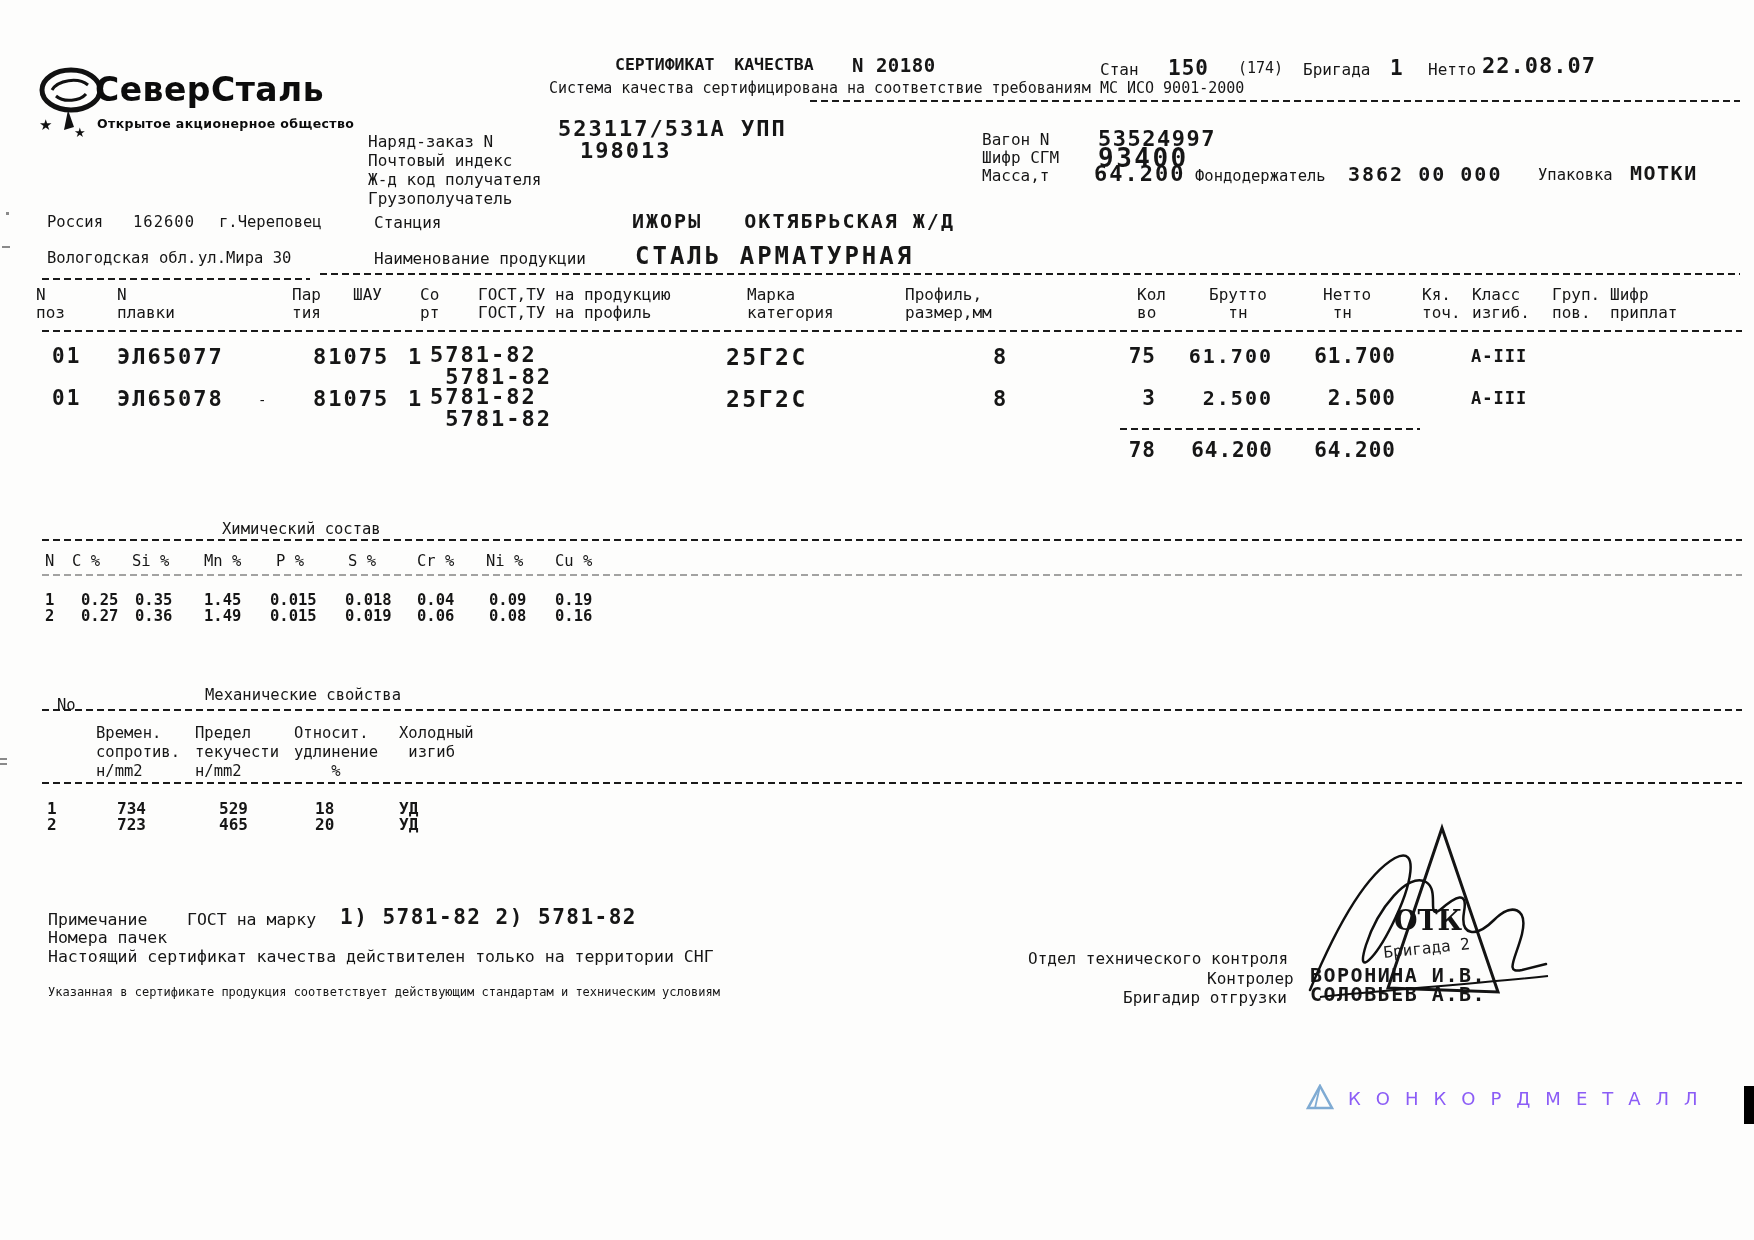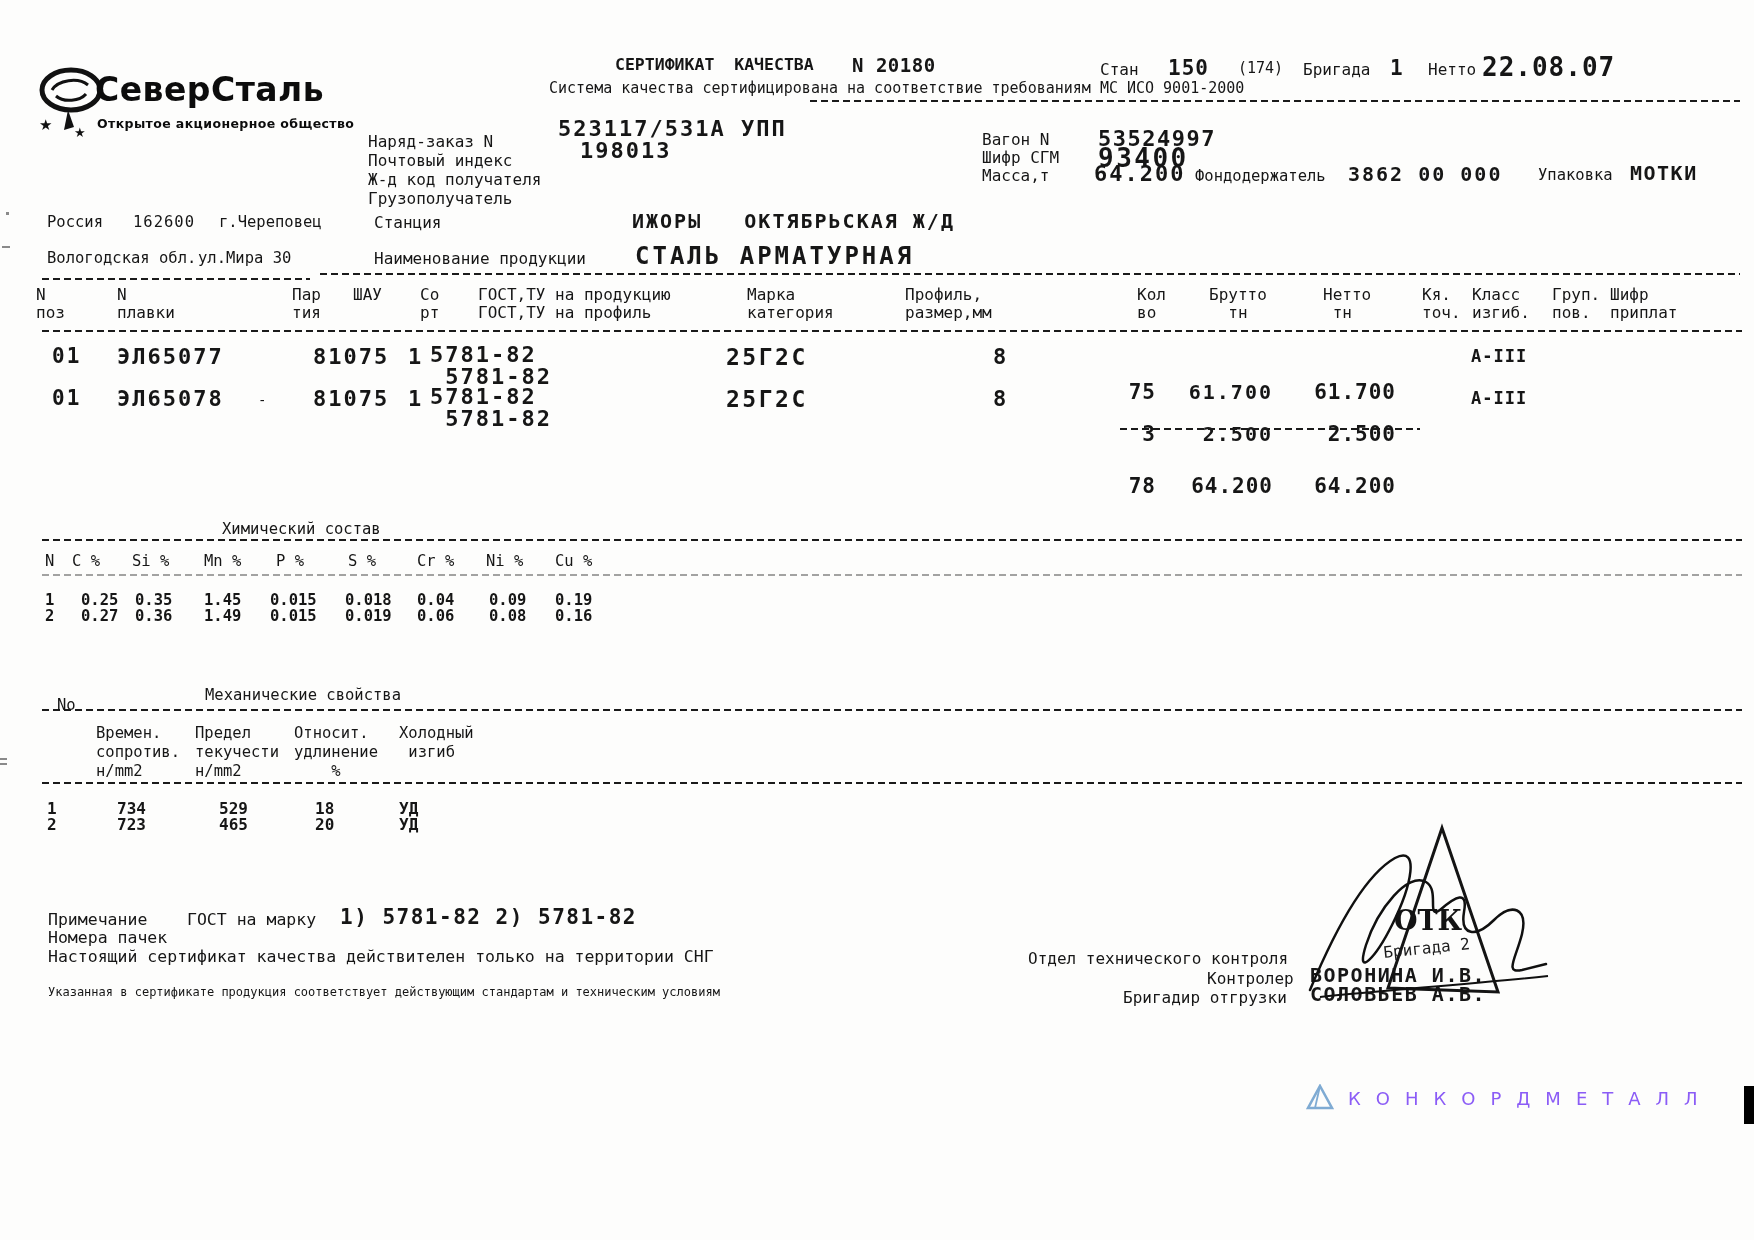--- a/index.html
+++ b/index.html
@@ -1,20 +1,20 @@
 <!DOCTYPE html>
 <html><head>
 <meta charset="utf-8">
 <style>
   html,body{margin:0;padding:0;background:#e8e8e8;}
   .page{position:relative;width:1754px;height:1240px;background:#fdfdfc;overflow:hidden;}
   .t{position:absolute;white-space:pre;font-family:"DejaVu Sans Mono",monospace;color:#161616;line-height:1.15;}
   .dl{position:absolute;height:2px;background:repeating-linear-gradient(90deg,#1a1a1a 0 7px,transparent 7px 11px);}
   .faint{opacity:.4;}
-  .num{text-align:right;margin-top:36px;}
+  .num{text-align:right;}
   .l15{font-size:15.5px;}
   .l16{font-size:16px;}
   .hd{font-size:16px;line-height:18px;}
   .mh{font-size:15.5px;line-height:19px;}
   .b19{font-size:19px;font-weight:700;letter-spacing:.5px;}
   .b20{font-size:20px;font-weight:700;letter-spacing:2px;}
   .b21{font-size:21px;font-weight:700;letter-spacing:1px;}
   .b22{font-size:22px;font-weight:700;letter-spacing:2px;}
   .b24{font-size:24px;font-weight:700;letter-spacing:3px;}
   .cb{font-size:15.5px;font-weight:700;}
@@ -41,21 +41,21 @@
   <div class="brand" style="left:97px;top:116px;font-size:12.5px;letter-spacing:.4px">Открытое акционерное общество</div>
 
   <div class="t" style="left:615px;top:56px;font-size:16.5px;font-weight:700">СЕРТИФИКАТ  КАЧЕСТВА</div>
   <div class="t b19" style="left:852px;top:55px">N 20180</div>
   <div class="t l16" style="left:1100px;top:61px">Стан</div>
   <div class="t b21" style="left:1168px;top:56px">150</div>
   <div class="t" style="left:1238px;top:60px;font-size:15px">(174)</div>
   <div class="t l16" style="left:1303px;top:61px">Бригада</div>
   <div class="t b21" style="left:1390px;top:56px">1</div>
   <div class="t l16" style="left:1428px;top:61px">Нетто</div>
-  <div class="t" style="left:1482px;top:53px;font-size:26px;font-weight:700;letter-spacing:1px">22.08.07</div>
+  <div class="t" style="left:1482px;top:53px;font-size:22px;font-weight:700;letter-spacing:1px">22.08.07</div>
   <div class="t l15" style="left:549px;top:80px;font-size:15px">Система качества сертифицирована на соответствие требованиям МС ИСО 9001-2000</div>
 
   <div class="dl" style="left:810px;top:100px;width:930px"></div>
 
   <div class="t l16" style="left:368px;top:133px">Наряд-заказ N</div>
   <div class="t b22" style="left:558px;top:116px">523117/531А УПП</div>
   <div class="t l16" style="left:368px;top:152px">Почтовый индекс</div>
   <div class="t b22" style="left:580px;top:138px">198013</div>
   <div class="t l16" style="left:368px;top:171px">Ж-д код получателя</div>
   <div class="t l16" style="left:368px;top:190px">Грузополучатель</div>

